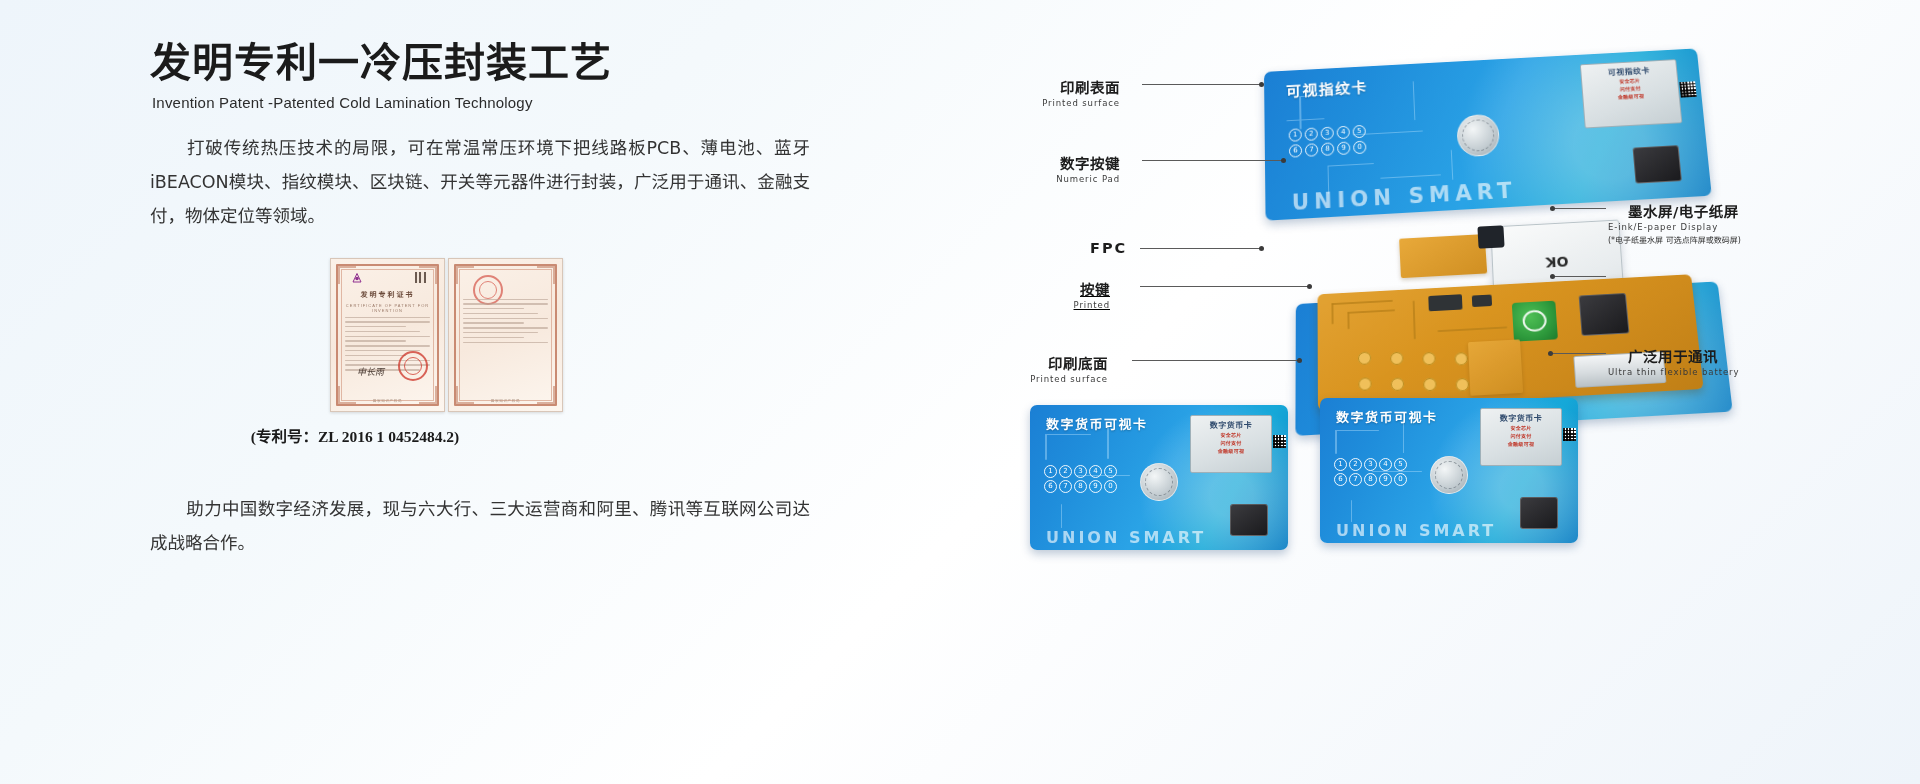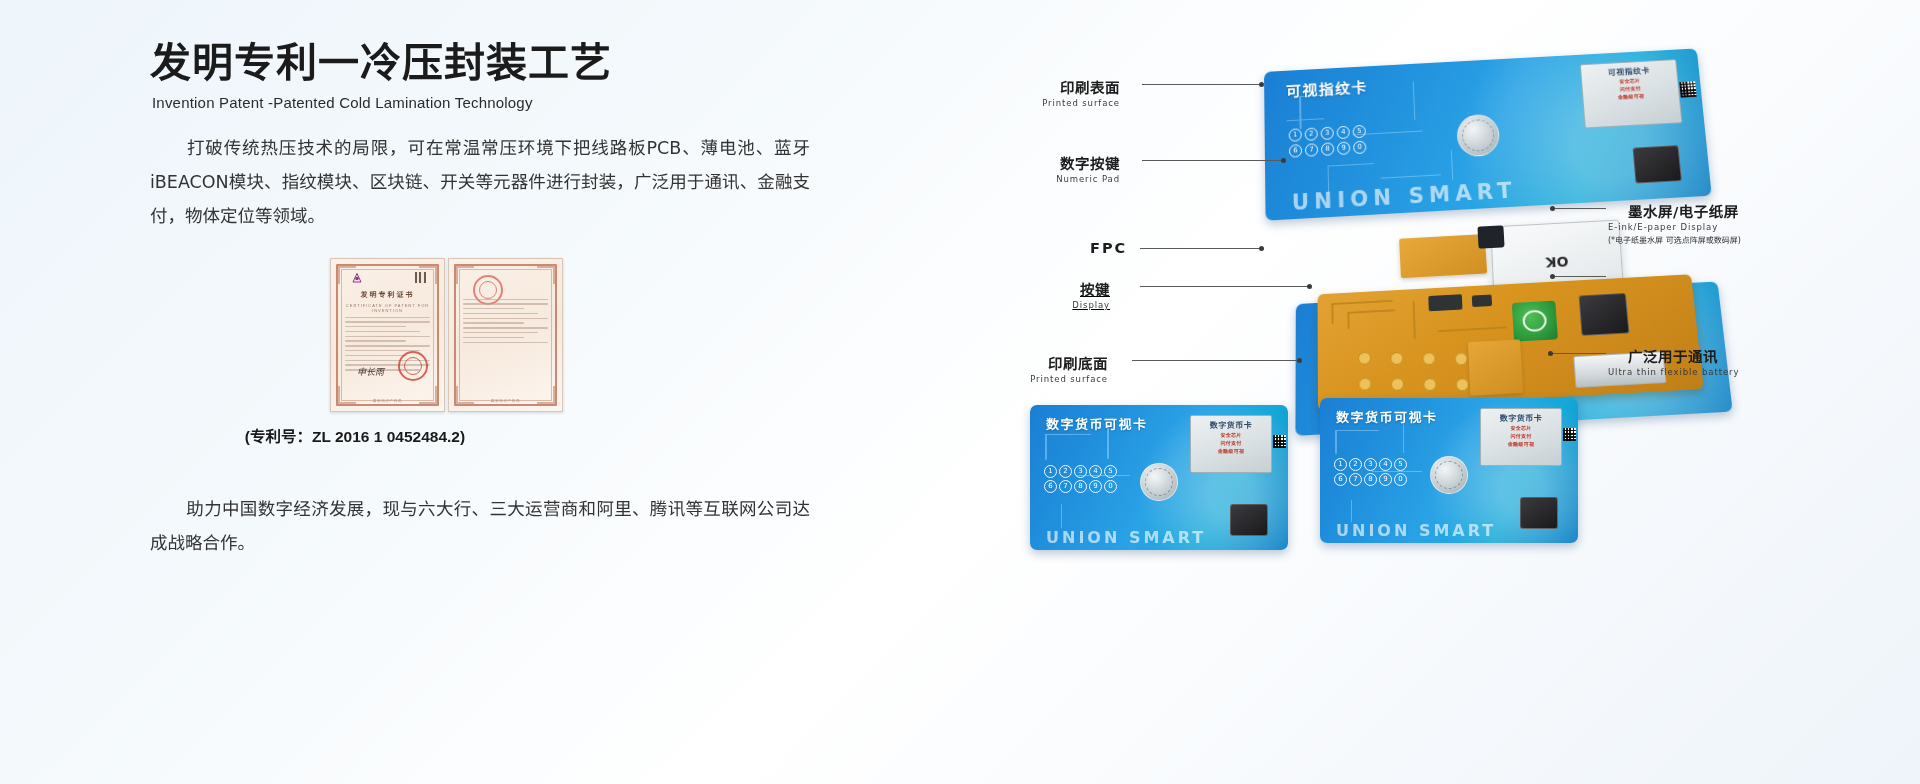--- a/index.html
+++ b/index.html
@@ -94,21 +94,21 @@
   .cert-corner{position:absolute;width:16px;height:16px;border:2px solid #c07a5f;opacity:.55;}
   .c-tl{top:7px;left:7px;border-right:0;border-bottom:0;}
   .c-tr{top:7px;right:7px;border-left:0;border-bottom:0;}
   .c-bl{bottom:7px;left:7px;border-right:0;border-top:0;}
   .c-br{bottom:7px;right:7px;border-left:0;border-top:0;}
 
   .patent-no{
     margin:12px 0 0 0;text-align:center;width:420px;
     margin-left:-5px;
     font-size:15.5px;font-weight:bold;color:#1a1a1a;
-    font-family:Liberation Sans, sans-serif;
+    font-family:Liberation Serif, serif;
   }
 
   .sec2{margin-top:46px;}
 
   
   .right-col{position:absolute;left:1100px;top:40px;width:790px;height:710px;}
 
   .lbl{position:absolute;font-family:"DejaVu Sans","Liberation Sans",sans-serif;}
   .lbl .cn{font-size:14.5px;font-weight:bold;color:#1d1d1d;white-space:nowrap;letter-spacing:.5px;margin-left:20px;}
   .lbl .en{font-size:8.5px;color:#3a3a3a;letter-spacing:.9px;white-space:nowrap;margin-top:1px;}
@@ -387,21 +387,21 @@
     </div>
     <div class="leader to-right" style="left:42px;top:120px;width:142px;"></div>
 
     <div class="lbl l" style="left:-30px;top:200px;">
       <div class="cn" style="letter-spacing:2px">FPC</div>
     </div>
     <div class="leader to-right" style="left:40px;top:208px;width:122px;"></div>
 
     <div class="lbl l" style="left:-40px;top:238px;text-decoration:underline;">
       <div class="cn">按键</div>
-      <div class="en">Display</div>
+      <div class="en">Printed</div>
     </div>
     <div class="leader to-right" style="left:40px;top:246px;width:170px;"></div>
 
     <div class="lbl l" style="left:-72px;top:312px;">
       <div class="cn">印刷底面</div>
       <div class="en">Printed surface</div>
     </div>
     <div class="leader to-right" style="left:32px;top:320px;width:168px;"></div>
 
     <div class="lbl r" style="left:508px;top:160px;">

